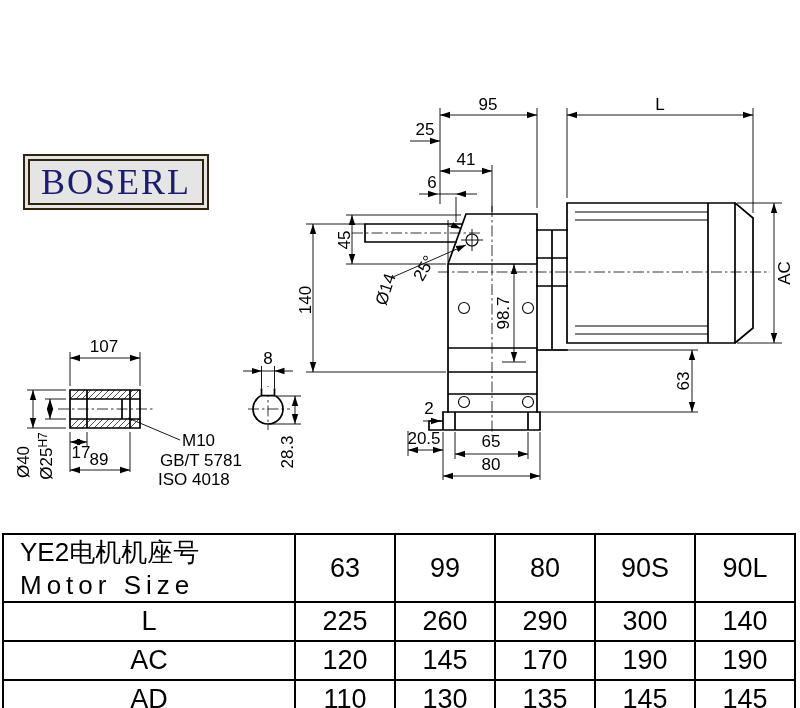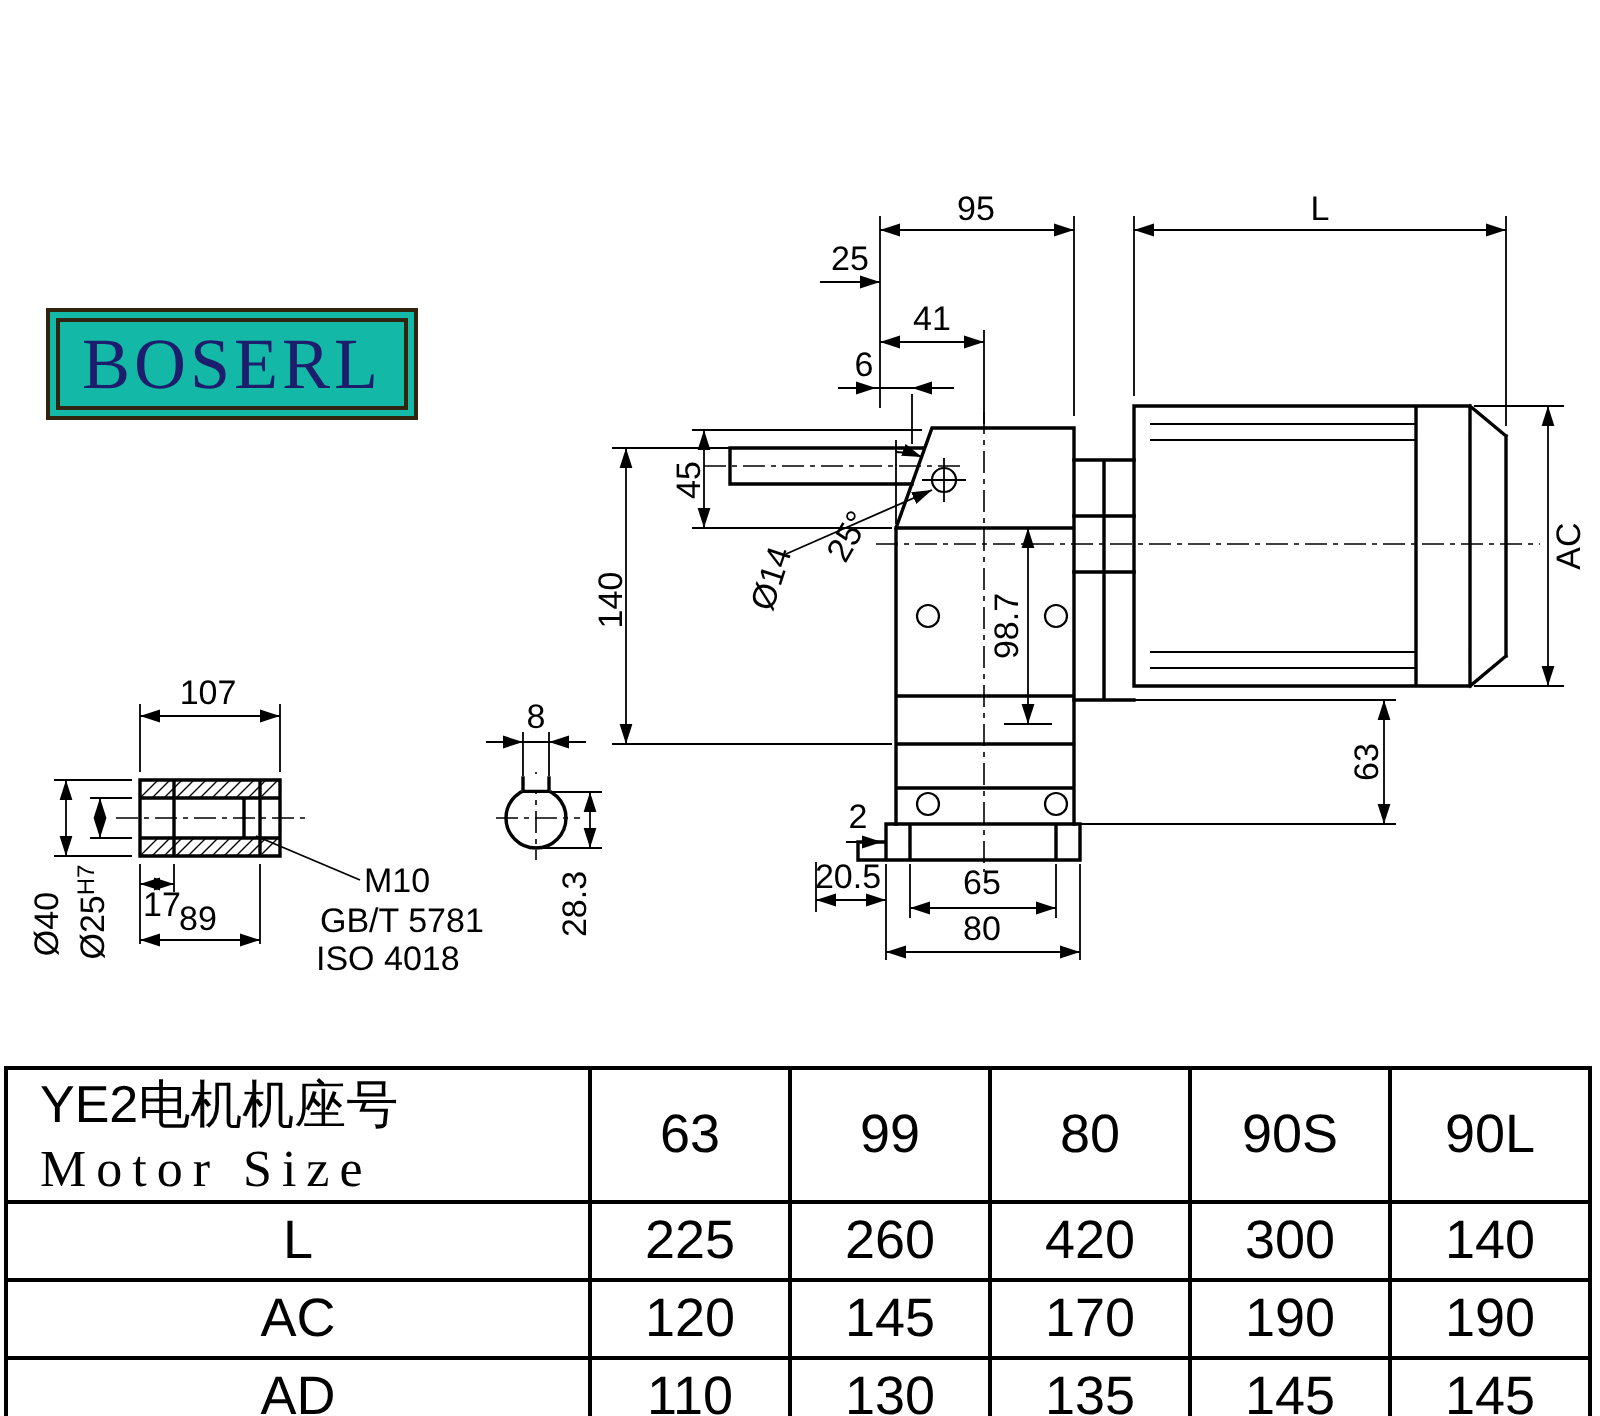--- a/index.html
+++ b/index.html
@@ -1,40 +1,40 @@
 <!DOCTYPE html>
 <html><head>
 <meta charset="utf-8">
 <style>
   html,body{margin:0;padding:0;background:#fff;}
   .page{position:relative;width:800px;height:708px;background:#ffffff;overflow:hidden;
         font-family:"Liberation Sans",sans-serif;color:#000;}
   .title{position:absolute;left:38px;top:14px;font-size:31px;font-weight:700;
          letter-spacing:1px;white-space:nowrap;}
   .logo{position:absolute;left:23px;top:154px;width:186px;height:56px;
-        box-sizing:border-box;border:2px solid #32230f;padding:3px;background:#14b8a6;}
+        box-sizing:border-box;border:2px solid #32230f;padding:3px;background:#e5e5e5;}
   .logo-inner{box-sizing:border-box;width:100%;height:100%;border:2px solid #32230f;
         display:flex;align-items:center;justify-content:center;
         font-family:"Liberation Serif",serif;font-size:36px;letter-spacing:2px;color:#1d1d6e;}
   svg.drawing{position:absolute;left:0;top:0;}
   .obj{stroke:#000;stroke-width:1.7;fill:none;stroke-linecap:square;}
   .obj2{stroke:#000;stroke-width:1.1;fill:none;}
   .ext{stroke:#000;stroke-width:0.9;fill:none;}
   .dim2{stroke:#000;stroke-width:0.9;fill:none;marker-start:url(#arw);marker-end:url(#arw);}
   .dim1{stroke:#000;stroke-width:0.9;fill:none;marker-end:url(#arw);}
   .cl{stroke:#000;stroke-width:0.8;fill:none;stroke-dasharray:11 3 2.5 3;}
   .hatch{stroke:#000;stroke-width:0.7;fill:none;}
   .dimtxt{font-family:"Liberation Sans",sans-serif;font-size:17px;fill:#000;text-anchor:middle;}
   .dimtxt-l{font-family:"Liberation Sans",sans-serif;font-size:17px;fill:#000;text-anchor:start;}
   .size-table{position:absolute;left:2px;top:533px;width:794px;border-collapse:collapse;
         table-layout:fixed;background:#fff;}
   .size-table td{border:2px solid #000;text-align:center;font-size:27px;padding:0;height:37px;}
   .size-table tr.hdr td{height:52px;}
   .size-table td.hd{text-align:left;padding-left:16px;font-size:26px;}
-  .size-table td.hd .en{letter-spacing:5px;font-family:Liberation Serif, serif;}
+  .size-table td.hd .en{letter-spacing:5px;}
 </style>
 </head>
 <body>
 
 <div class="page">
 
   <svg class="drawing" width="800" height="533" viewBox="0 0 800 533" xmlns="http://www.w3.org/2000/svg">
     <defs>
       <marker id="arw" markerUnits="userSpaceOnUse" markerWidth="11" markerHeight="9" refX="10" refY="4.5" orient="auto-start-reverse">
         <path d="M0,1.3 L10,4.5 L0,7.7 Z" fill="#000"></path>
@@ -230,21 +230,21 @@
         <td>63</td>
         <td>99</td>
         <td>80</td>
         <td>90S</td>
         <td>90L</td>
       </tr>
       <tr>
         <td>L</td>
         <td>225</td>
         <td>260</td>
-        <td>420</td>
+        <td>290</td>
         <td>300</td>
         <td>140</td>
       </tr>
       <tr>
         <td>AC</td>
         <td>120</td>
         <td>145</td>
         <td>170</td>
         <td>190</td>
         <td>190</td>

